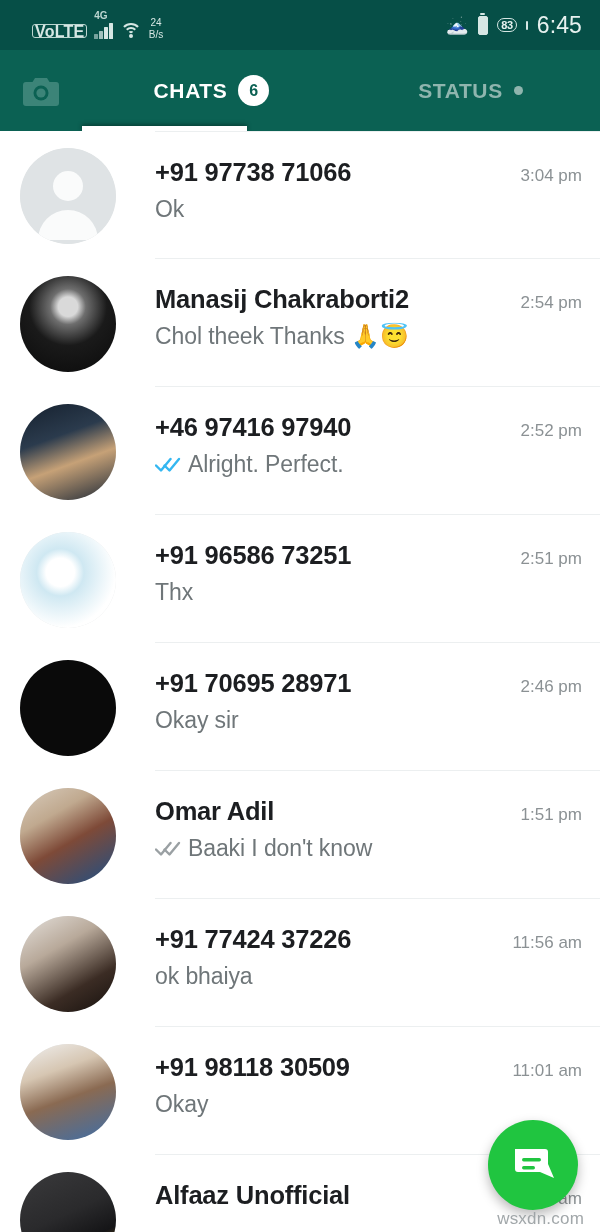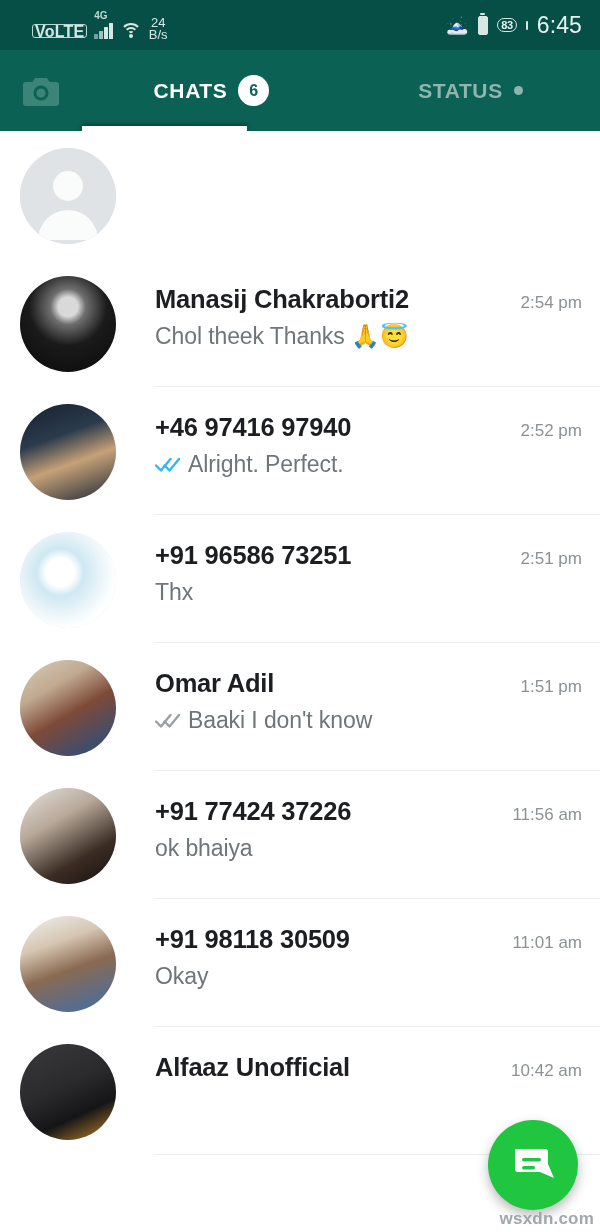--- a/index.html
+++ b/index.html
@@ -33,21 +33,21 @@
   .bars i:nth-child(3){height:12px}
   .bars i:nth-child(4){height:16px}
   .wifi { width:22px; height:18px; position:relative; margin-bottom:3px; }
   .wifi span { position:absolute; left:50%; transform:translateX(-50%);
     border:2px solid #d6e7e4; border-bottom-color:transparent;
     border-left-color:transparent; border-right-color:transparent; border-radius:50%;}
   .wifi .w1 { width:22px; height:22px; top:2px; }
   .wifi .w2 { width:14px; height:14px; top:6px; }
   .wifi .w3 { width:6px;  height:6px;  top:10px; }
   .wifi .dot { width:4px;height:4px;background:#d6e7e4;border-radius:50%;top:13px;border:none;}
-  .netspeed { font-size:13px; line-height:12px; text-align:center; color:#d6e7e4; margin-bottom:1px;}
+  .netspeed { font-size:10px; line-height:12px; text-align:center; color:#d6e7e4; margin-bottom:1px;}
   .netspeed b { display:block; font-weight:normal; }
   .sb-right { display:flex; align-items:center; gap:9px; font-size:19px; color:#e7f1ef; }
   .bt { font-size:18px; line-height:18px; }
   .batt-icon { width:10px; height:19px; border:1.6px solid #d6e7e4; border-radius:2px; position:relative; background:#d6e7e4;}
   .batt-icon:after { content:""; position:absolute; width:5px;height:2px;background:#d6e7e4;top:-4px;left:1px;border-radius:1px;}
   .batt-pct { border:1.5px solid #d6e7e4; border-radius:7px; font-size:11px; padding:0 3px; color:#e7f1ef; font-weight:bold; letter-spacing:-.3px;}
   .batt-tail { width:2px;height:9px;background:#d6e7e4;border-radius:1px; }
   .clock { font-size:23px; letter-spacing:.1px; }
 
   
@@ -90,22 +90,22 @@
   .art-man-dark { background: linear-gradient(150deg,#e6e2dd 0%, #b8a99a 35%, #3b2c24 70%, #15100d 100%); }
   .art-man-glasses { background: linear-gradient(160deg,#f1f1f1 0%, #d6c6b2 30%, #8a6a52 55%, #3e6ea8 100%); }
   .art-dark-cap { background: linear-gradient(155deg,#3a3a3c 0%, #2a2a2c 45%, #151517 70%, #c58a2a 100%); }
 
   
   .fab { position:absolute; right:22px; bottom:22px; width:90px; height:90px; border-radius:50%;
          background:#20c540; display:flex; align-items:center; justify-content:center;
          box-shadow: 0 5px 12px rgba(0,0,0,.28); border:none; }
   .fab svg { width:42px; height:38px; }
 
-  .watermark { position:absolute; right:6px; bottom:3px; font-size:17px; color:#9aa0a3; opacity:.92;
-               letter-spacing:.2px;font-weight:bold; }
+  .watermark { position:absolute; right:16px; bottom:3px; font-size:17px; color:#9aa0a3; opacity:.92;
+               letter-spacing:.2px; }
 </style>
 </head>
 <body>
 
 <div id="app">
 
   <div class="statusbar">
     <div class="sb-left">
       <span class="volte">VoLTE</span>
       <span class="sig-wrap">
@@ -160,20 +160,29 @@
 
   <div class="list" id="chat-list">
       <div class="row">
         <div class="avatar">
           <svg viewBox="0 0 96 96">
             <circle cx="48" cy="48" r="48" fill="#dfe3e5"></circle>
             <circle cx="48" cy="38" r="15" fill="#fafbfb"></circle>
             <path d="M18 92a30 30 0 0 1 60 0z" fill="#fafbfb"></path>
           </svg>
         </div>
+        <div class="rowbody">
+          <div class="rowtop">
+            <span class="name">+91 97738 71066</span>
+            <span class="time">3:04 pm</span>
+          </div>
+          <div class="msg">
+            <span class="msgtext">Ok</span>
+          </div>
+        </div>
       </div>
       <div class="row">
         <div class="avatar">
           <div class="art art-portrait-bw"></div>
         </div>
         <div class="rowbody">
           <div class="rowtop">
             <span class="name">Manasij Chakraborti2</span>
             <span class="time">2:54 pm</span>
           </div>
@@ -205,20 +214,34 @@
         <div class="avatar">
           <div class="art art-deity"></div>
         </div>
         <div class="rowbody">
           <div class="rowtop">
             <span class="name">+91 96586 73251</span>
             <span class="time">2:51 pm</span>
           </div>
           <div class="msg">
             <span class="msgtext">Thx</span>
+          </div>
+        </div>
+      </div>
+      <div class="row">
+        <div class="avatar">
+          <div class="art art-black-logo"></div>
+        </div>
+        <div class="rowbody">
+          <div class="rowtop">
+            <span class="name">+91 70695 28971</span>
+            <span class="time">2:46 pm</span>
+          </div>
+          <div class="msg">
+            <span class="msgtext">Okay sir</span>
           </div>
         </div>
       </div>
       <div class="row">
         <div class="avatar">
           <div class="art art-man-blue"></div>
         </div>
         <div class="rowbody">
           <div class="rowtop">
             <span class="name">Omar Adil</span>

